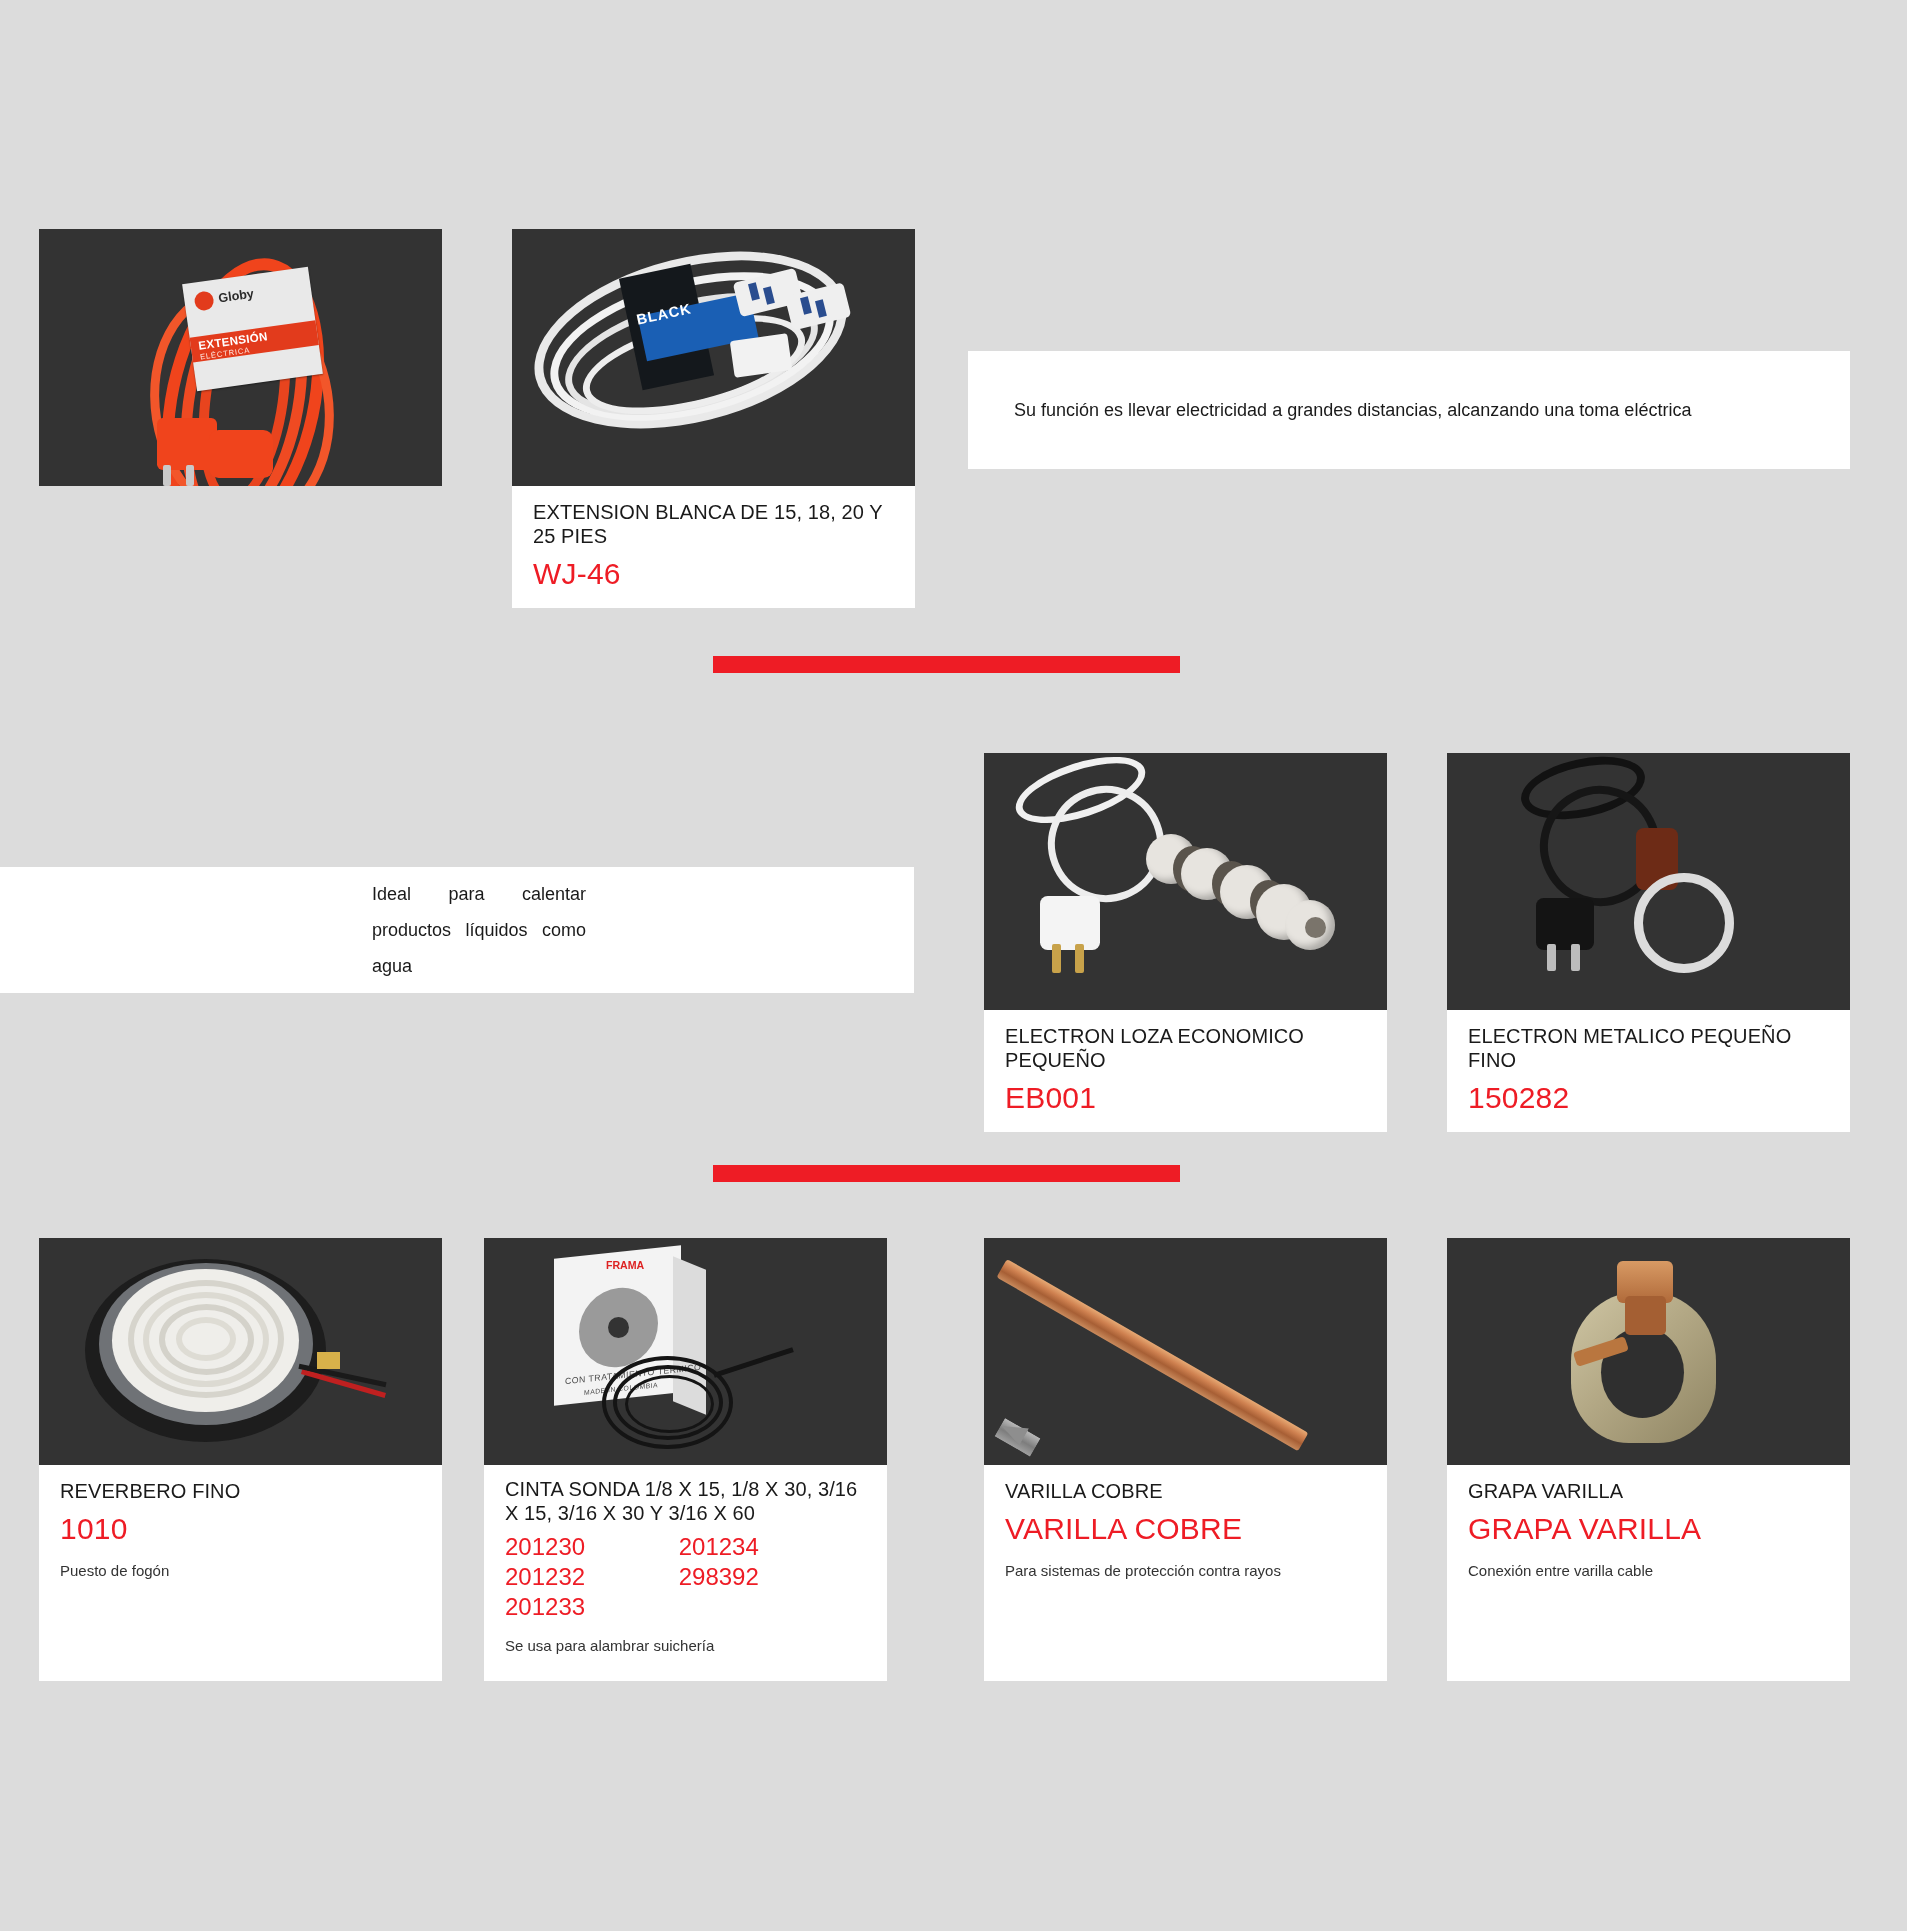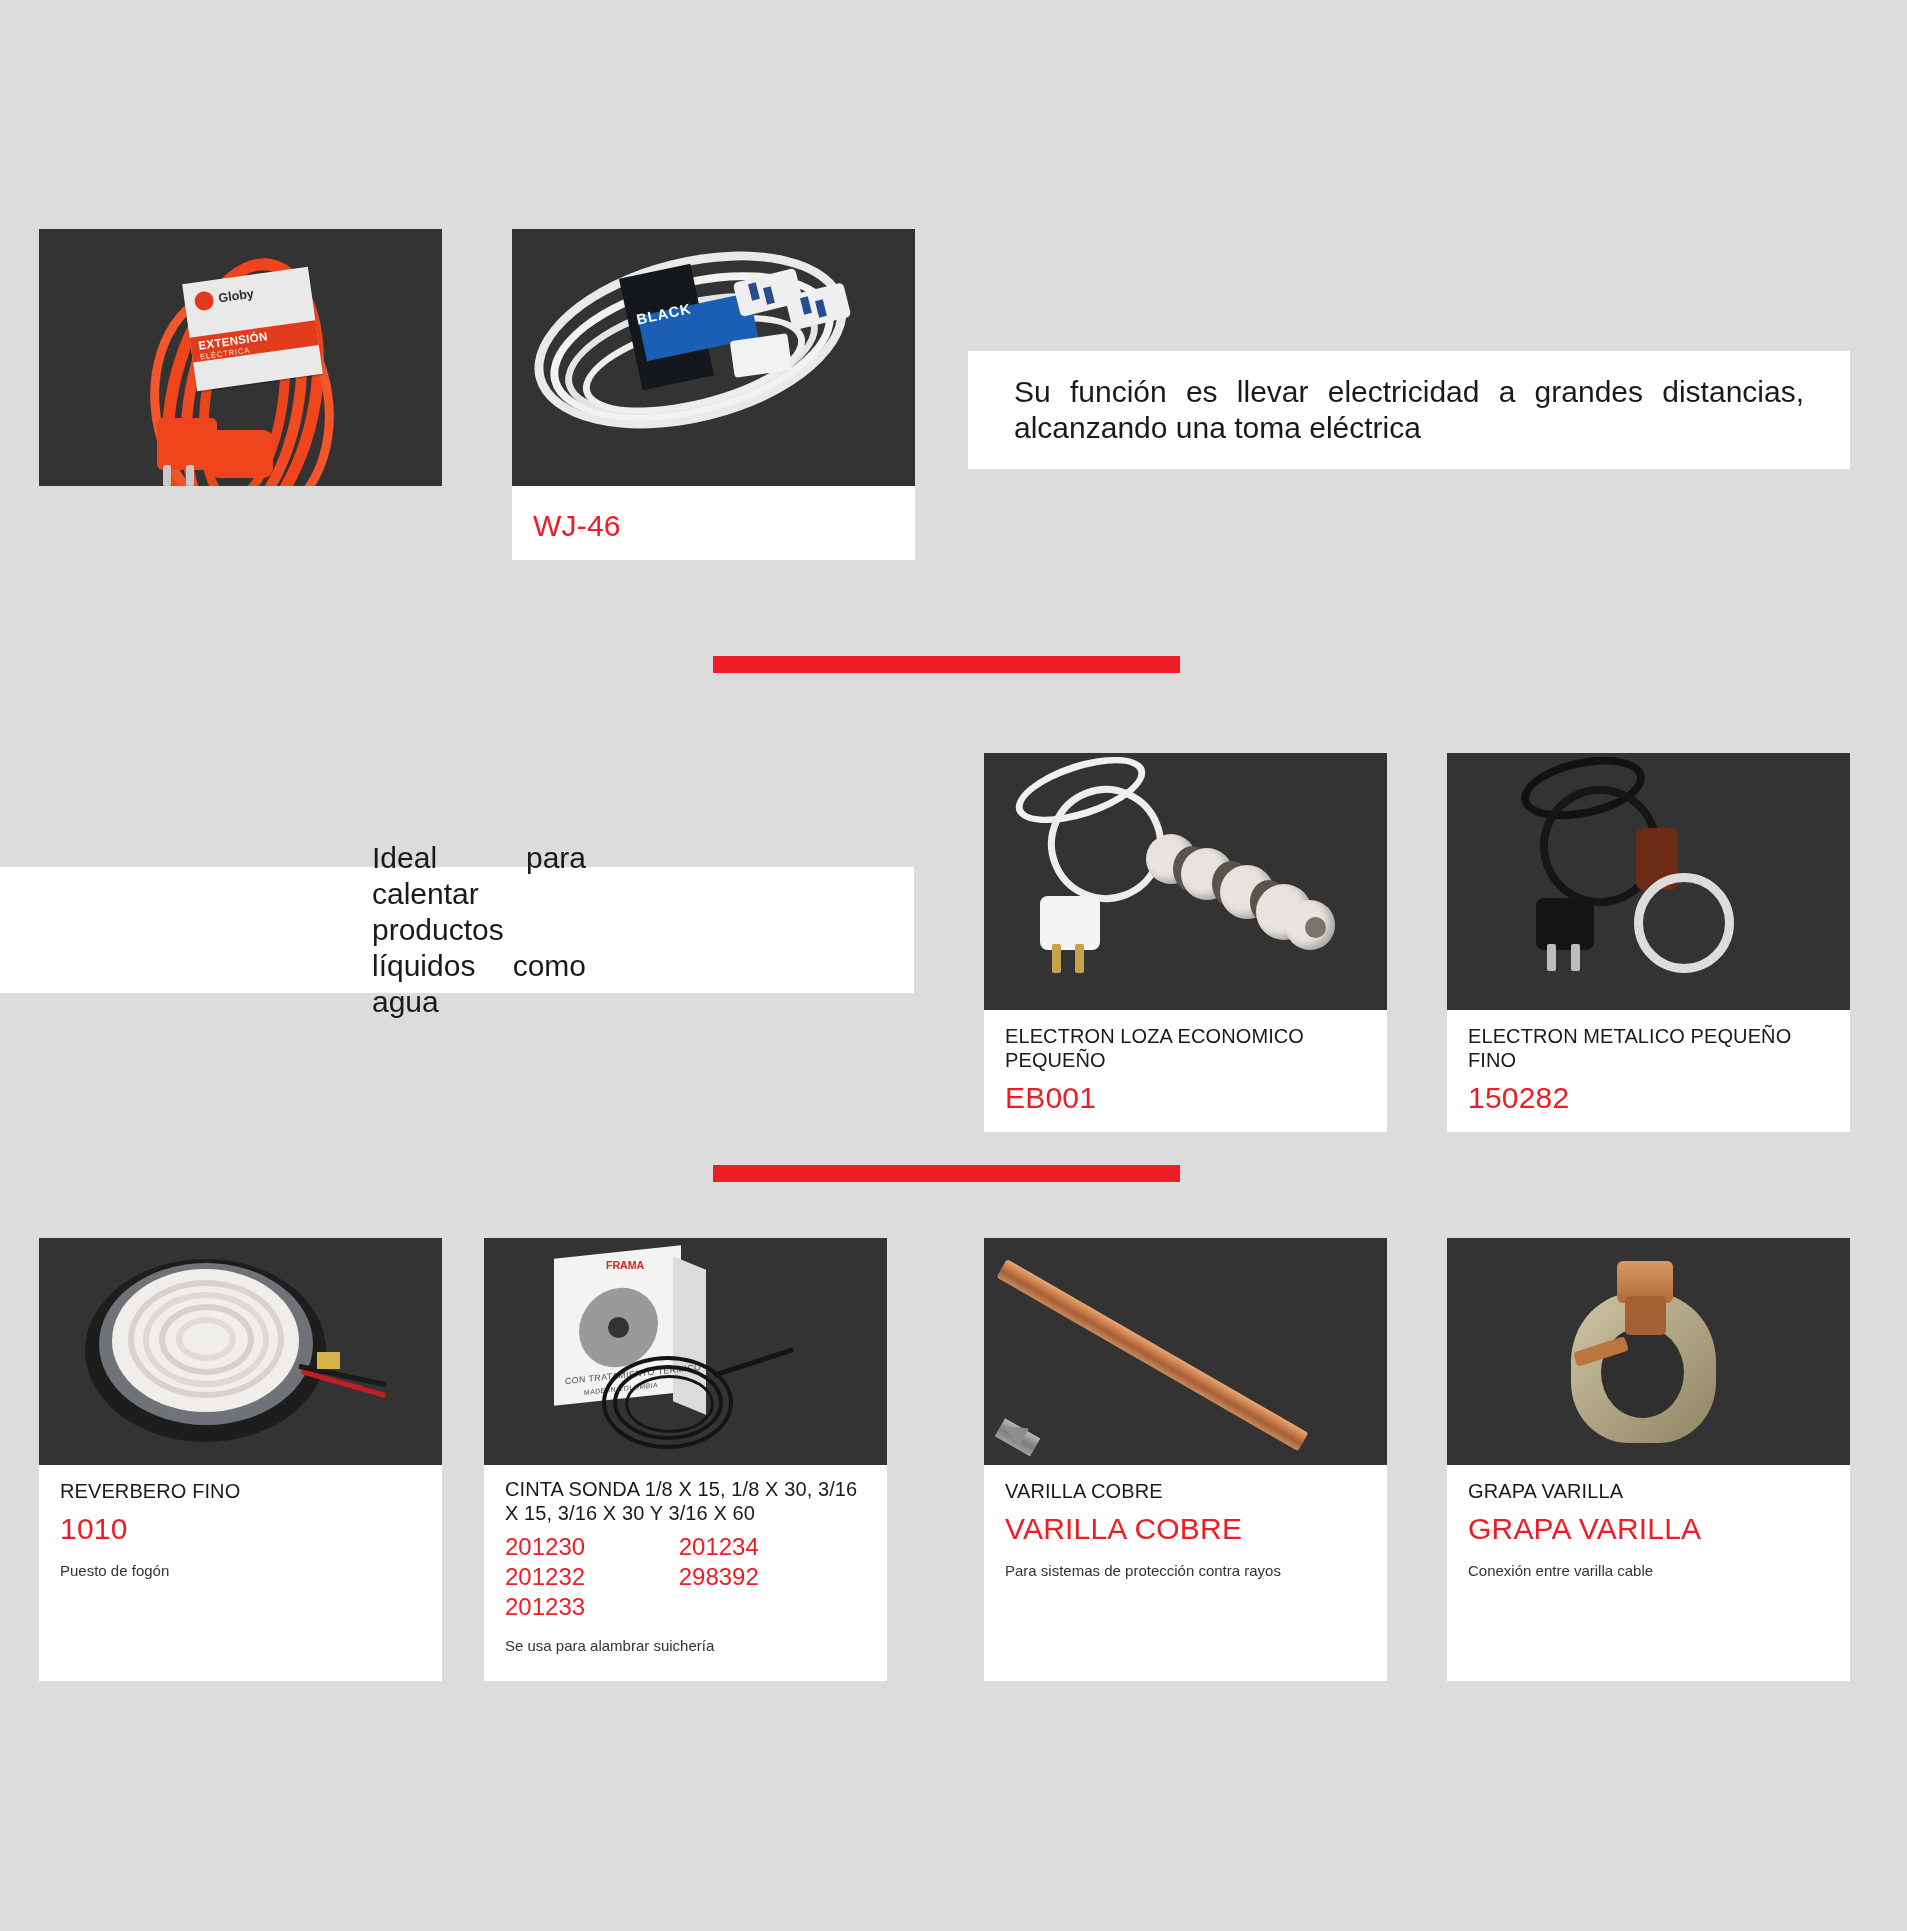--- a/index.html
+++ b/index.html
@@ -69,21 +69,21 @@
   }
 
   
   .callout {
     position: absolute;
     background: #ffffff;
     display: flex;
     align-items: center;
   }
   .callout p {
-    font-size: 30px;
+    font-size: 18px;
     line-height: 36px;
     color: #1a1a1a;
     text-align: justify;
     text-align-last: left;
     padding: 0 46px;
   }
 
   
   .divider {
     position: absolute;
@@ -201,20 +201,21 @@
       <div style="position:absolute; left:124px; top:77px; transform:rotate(-12deg); font-size:14.5px; font-weight:700; color:#ffffff; letter-spacing:1px;">BLACK</div>
       <div class="art wc-outlet" style="left:224px; top:46px; width:64px; height:35px; transform:rotate(-14deg);"></div>
       <div class="art wc-outlet" style="left:276px; top:60px; width:60px; height:35px; transform:rotate(-14deg);"></div>
       <div class="art wc-slot" style="left:238px; top:54px; width:7.7px; height:17.4px; transform:rotate(-14deg);"></div>
       <div class="art wc-slot" style="left:253px; top:58px; width:7.7px; height:17.4px; transform:rotate(-14deg);"></div>
       <div class="art wc-slot" style="left:290px; top:68px; width:7.7px; height:17.4px; transform:rotate(-14deg);"></div>
       <div class="art wc-slot" style="left:305px; top:71px; width:7.7px; height:17.4px; transform:rotate(-14deg);"></div>
       <div class="art wc-plug" style="left:220px; top:108px; width:58px; height:37px; transform:rotate(-8deg);"></div>
     </div>
     <div class="info">
+      <div class="title">EXTENSION BLANCA DE 15, 18, 20 Y 25 PIES</div>
       <div class="code">WJ-46</div>
     </div>
   </div>
 
   <div class="callout" style="left:968px; top:351px; width:882px; height:118px;">
     <p>Su función es llevar electricidad a grandes distancias, alcanzando una toma eléctrica</p>
   </div>
 
   <div class="divider" style="left:713px; top:656px; width:467px;"></div>
 

